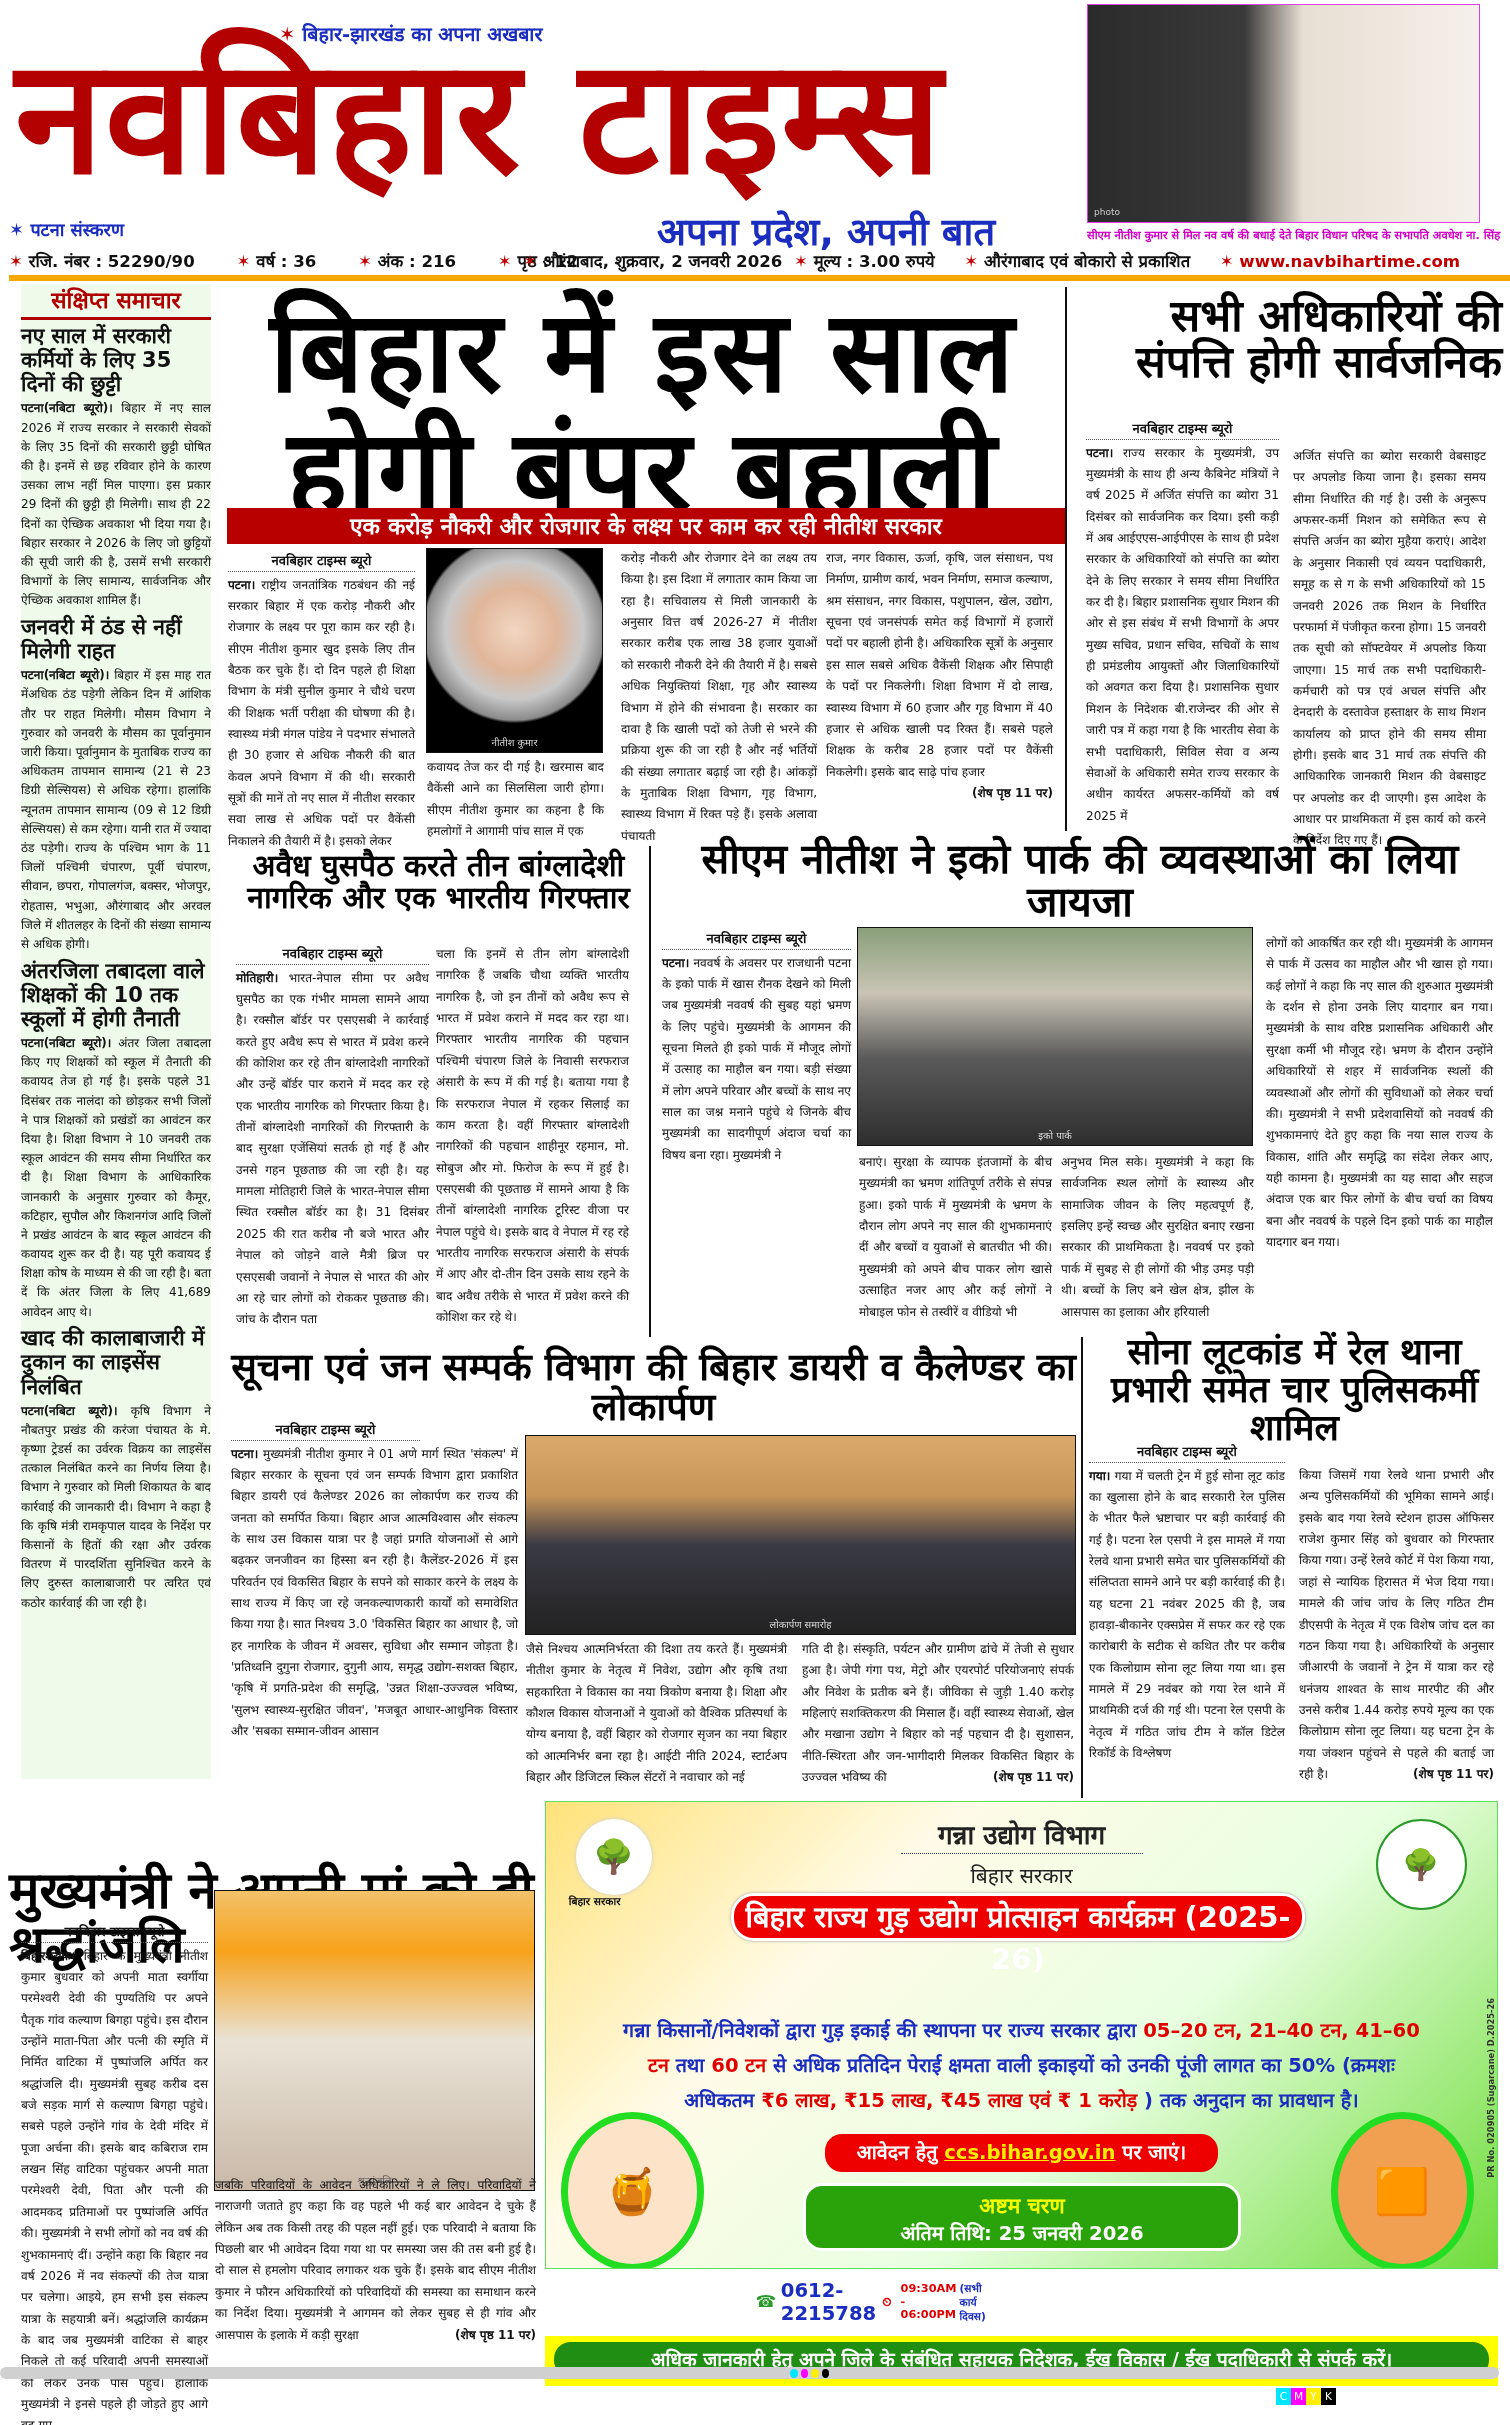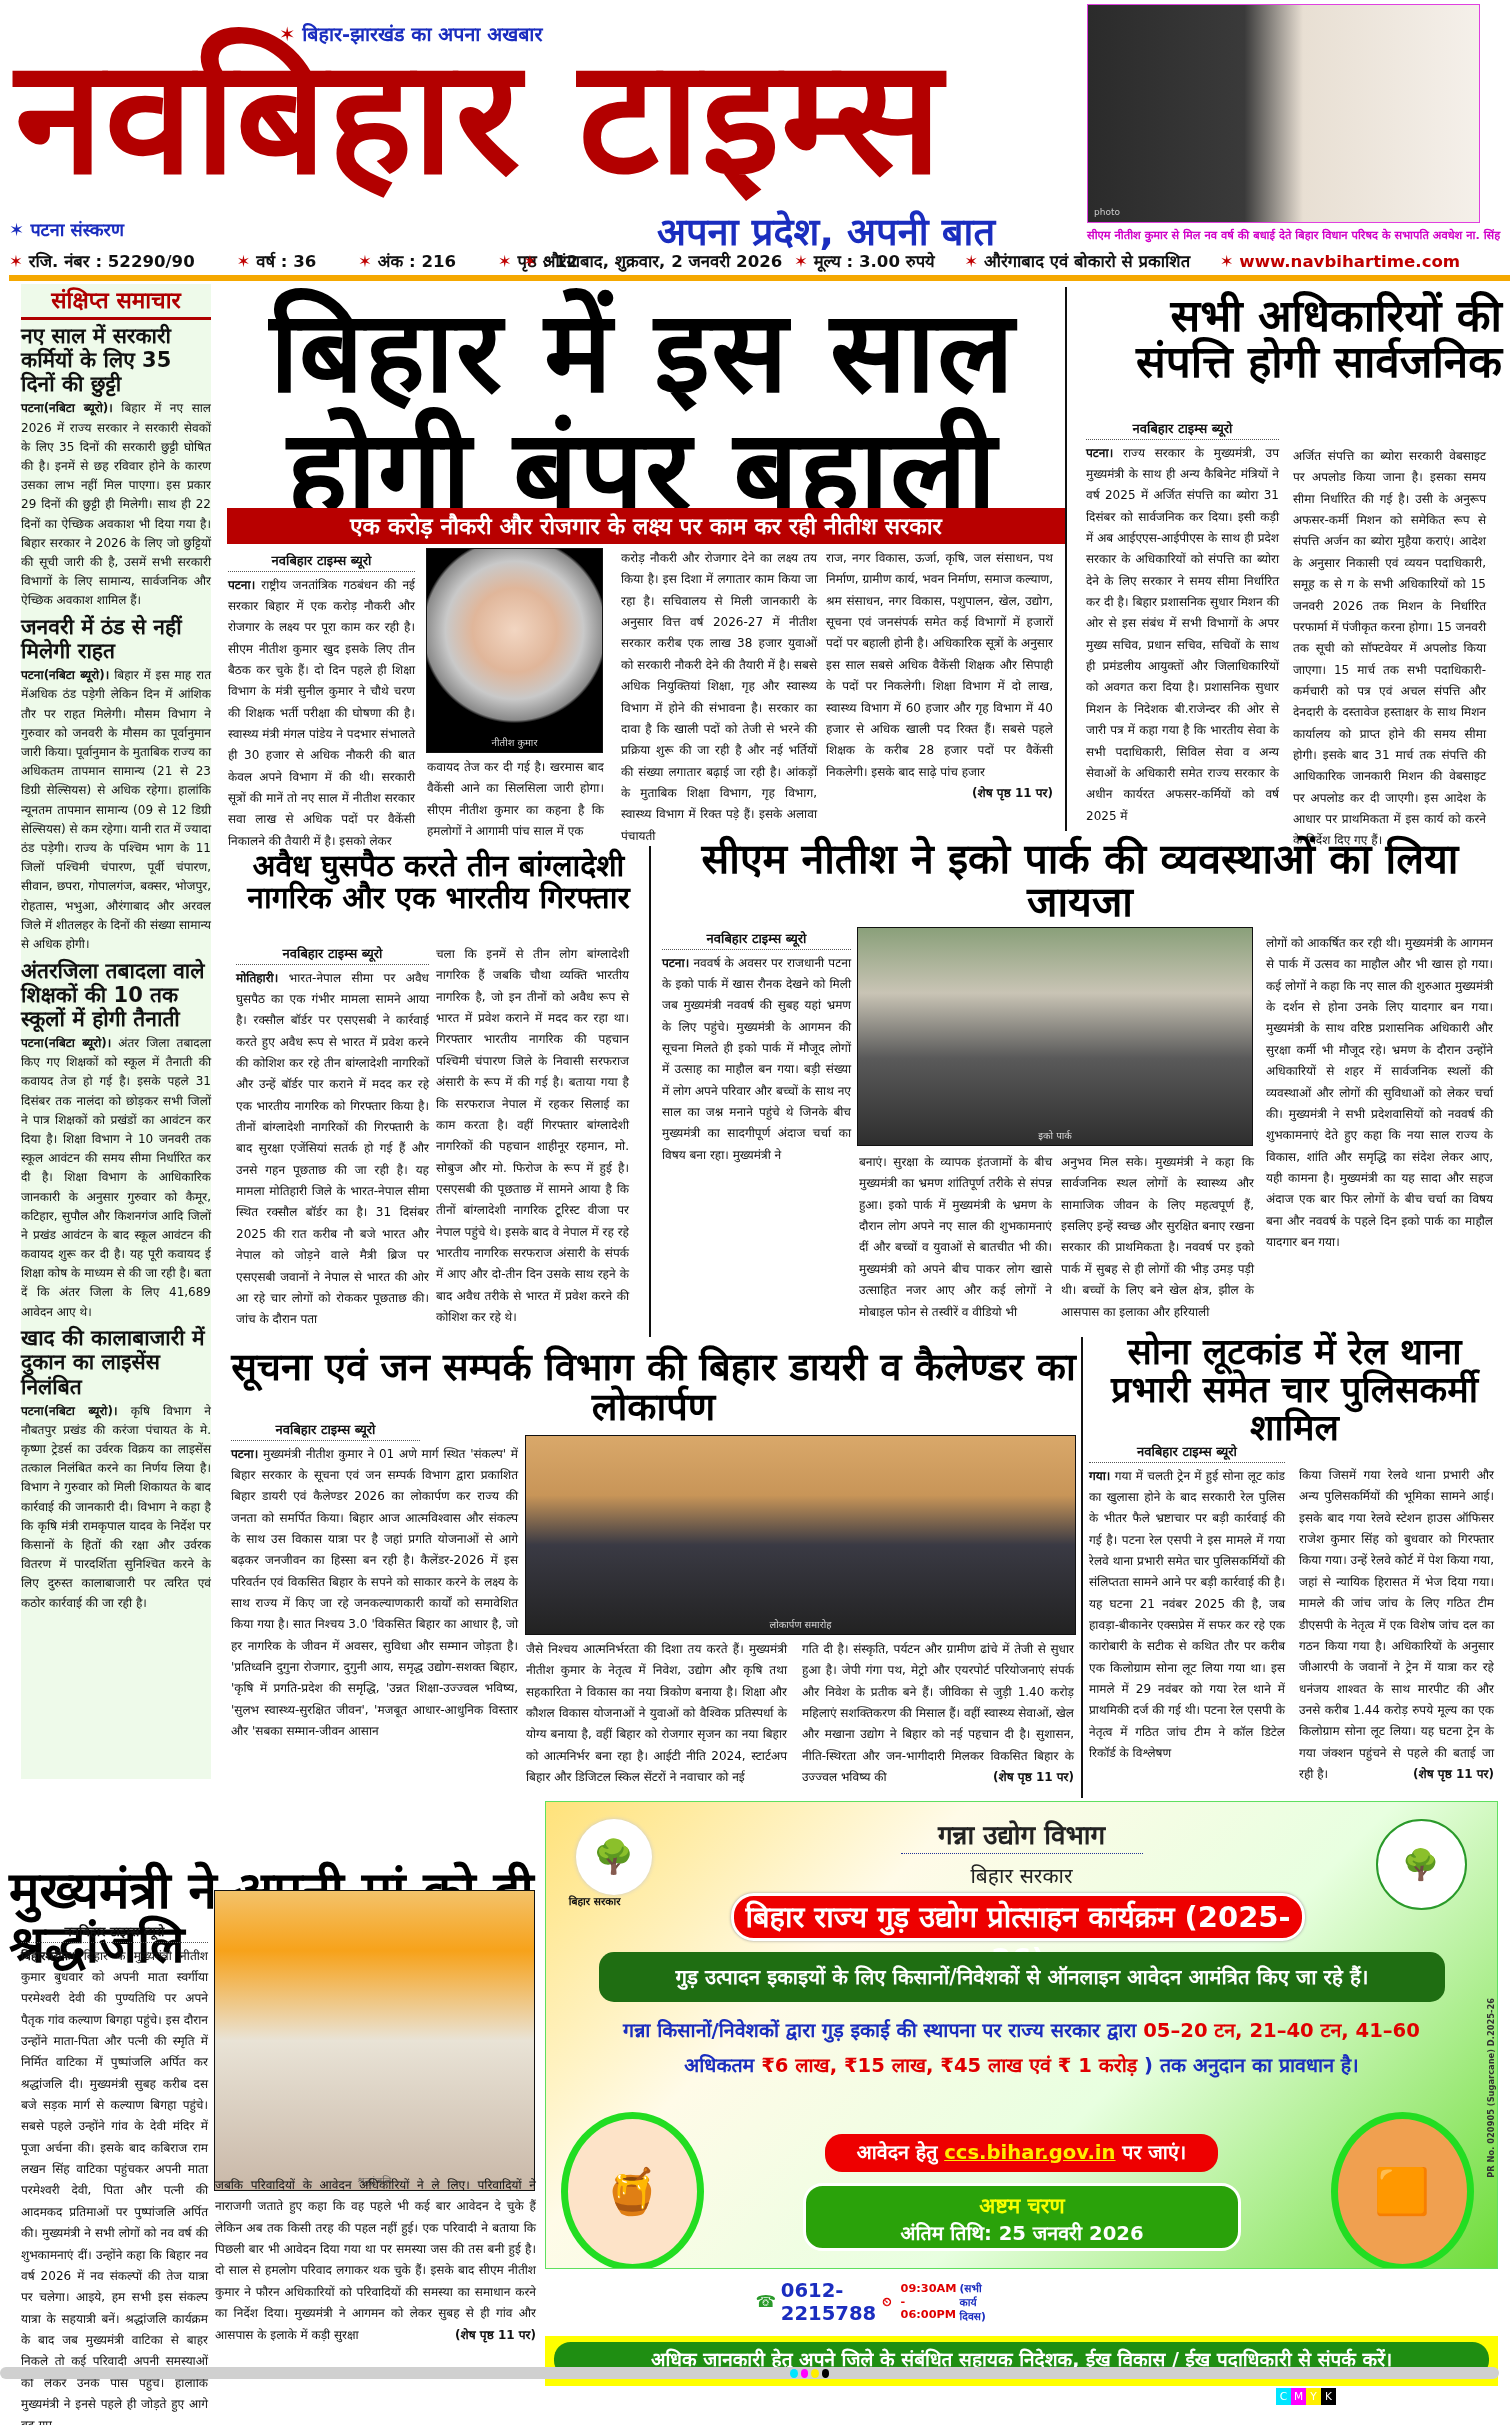--- a/index.html
+++ b/index.html
@@ -213,23 +213,23 @@
   </div>
 
 <div class="abs" id="ad">
   <div class="logoL">🌳</div>
   <div class="logoL-lbl">बिहार सरकार</div>
   <div class="dept">गन्ना उद्योग विभाग</div>
   <div class="dotrule"></div>
   <div class="gov">बिहार सरकार</div>
   <div class="logoR">🌳</div>
   <div class="prog">बिहार राज्य गुड़ उद्योग प्रोत्साहन कार्यक्रम (2025-26)</div>
-  <div class="invite">गुड़ उत्पादन इकाइयों के लिए किसानों/निवेशकों से ऑनलाइन आवेदन आमंत्रित किए जा रहे हैं।</div>
   <div class="detail">
     <div><span>गन्ना किसानों/निवेशकों द्वारा गुड़ इकाई की स्थापना पर राज्य सरकार द्वारा </span><span class="r">05–20 टन, 21–40 टन, 41–60</span></div>
+    <div><span class="r">टन</span><span> तथा </span><span class="r">60 टन</span><span> से अधिक प्रतिदिन पेराई क्षमता वाली इकाइयों को उनकी पूंजी लागत का </span><span>50%</span><span> (क्रमशः</span></div>
     <div><span>अधिकतम </span><span class="r">₹6 लाख, ₹15 लाख, ₹45 लाख एवं ₹ 1 करोड़</span><span> ) तक अनुदान का प्रावधान है।</span></div>
   </div>
   <div class="pot" style="left:15px;top:310px;background:#fde3c8">🍯</div>
   <div class="pot" style="right:22.7px;top:310px;background:#f0a050">🟧</div>
   <div class="apply"><span>आवेदन हेतु </span><u>ccs.bihar.gov.in</u><span> पर जाएं।</span></div>
   <div class="phase">
     <div class="p1">अष्टम चरण</div>
     <div class="p2">अंतिम तिथि: 25 जनवरी 2026</div>
   </div>
   <div class="prno">PR No. 020905 (Sugarcane) D.2025-26</div>

